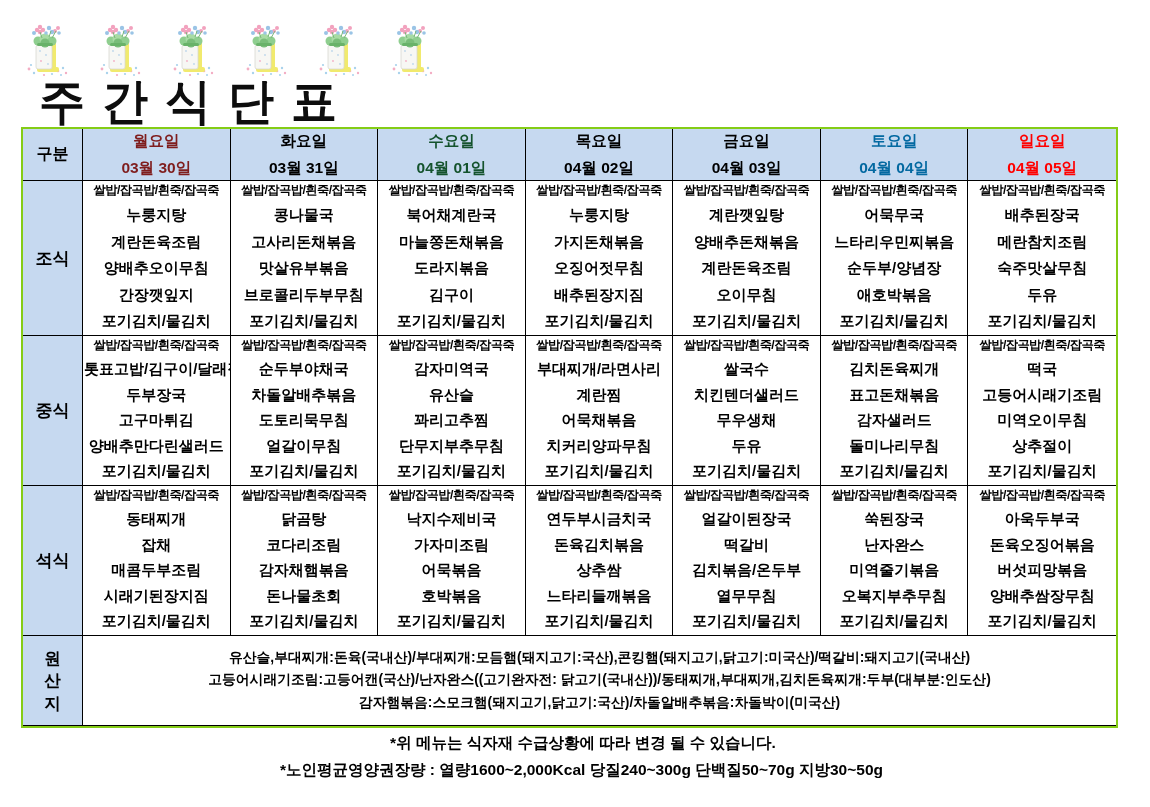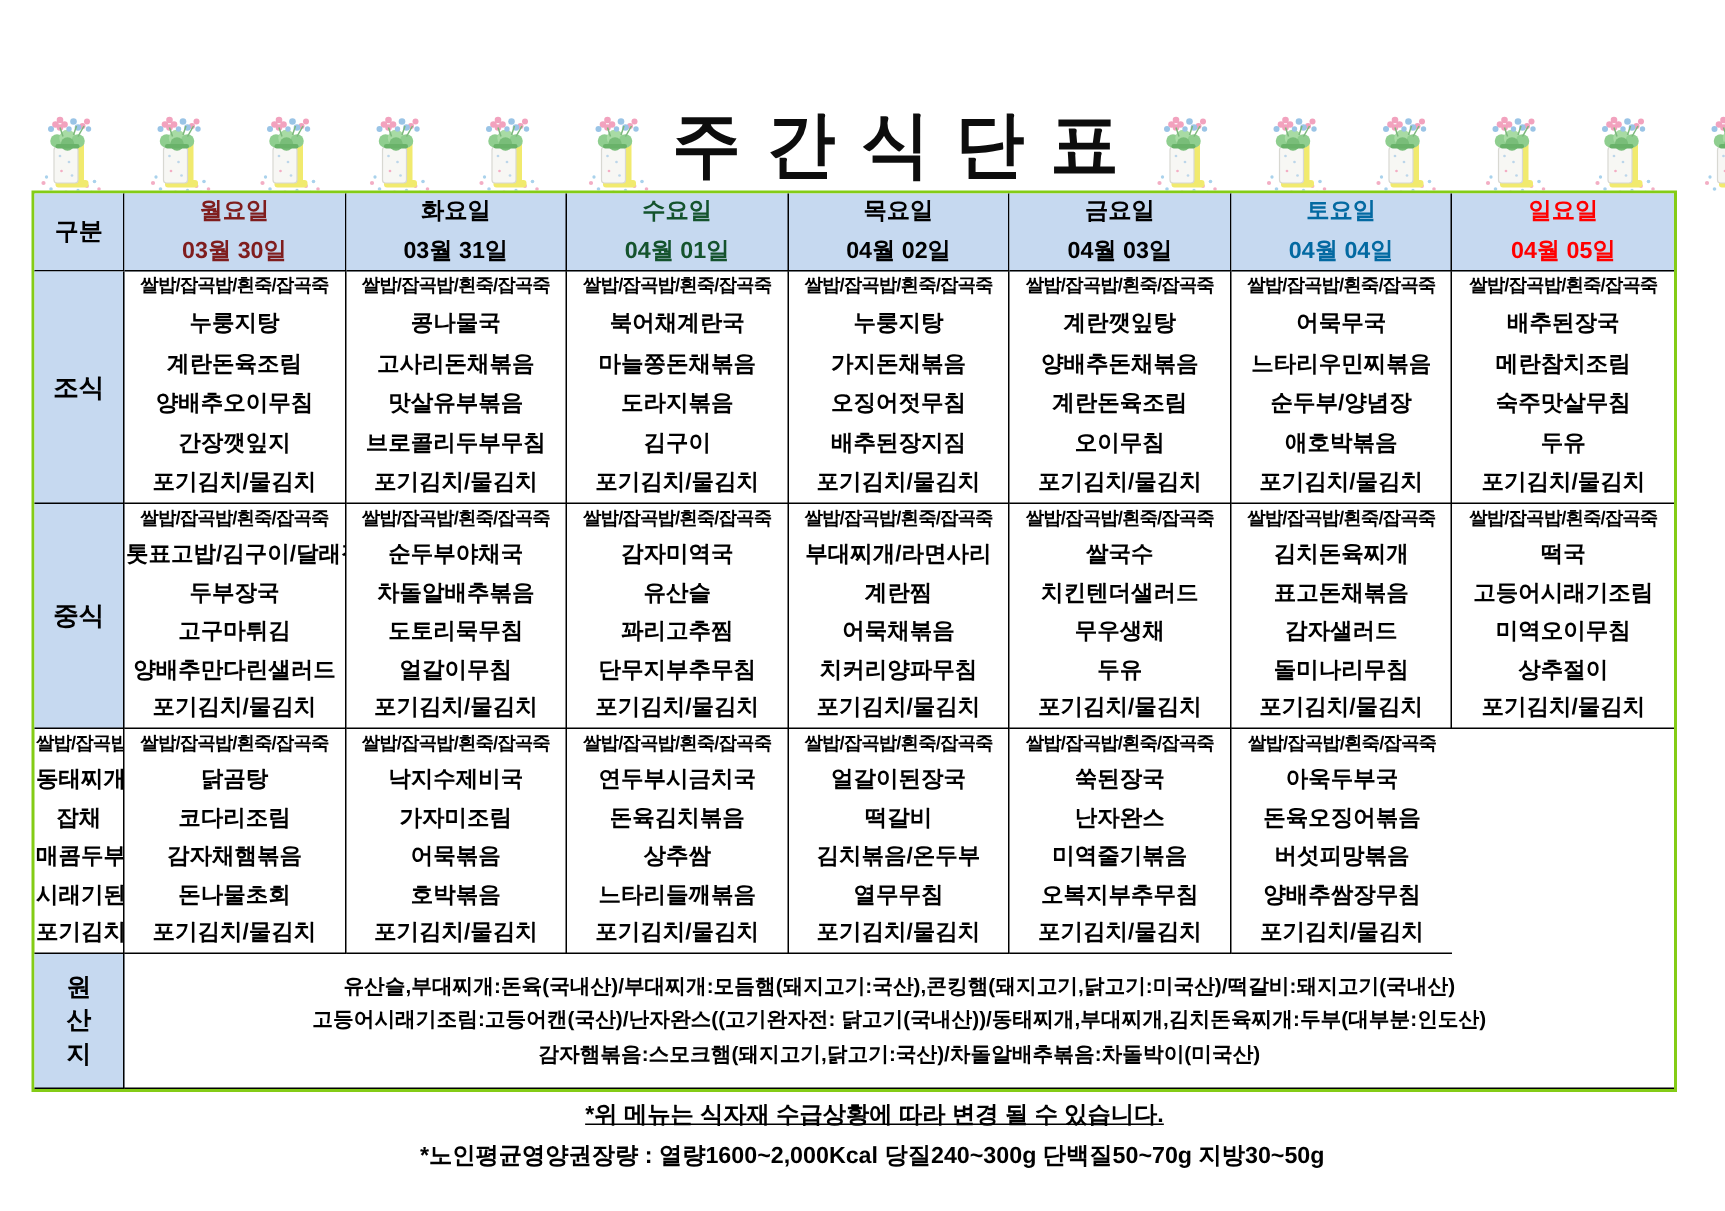--- a/index.html
+++ b/index.html
@@ -6,21 +6,21 @@
   body{
     width:1150px;height:807px;background:#ffffff;overflow:hidden;
     font-family:"Liberation Sans","DejaVu Sans",sans-serif;
     -webkit-font-smoothing:antialiased;
   }
   .page{position:relative;width:1150px;height:807px;}
 
   
   .deco-band{
     position:absolute;left:25px;top:72px;width:1097px;height:58px;
-    display:flex;align-items:flex-start;justify-content:flex-start;
+    display:flex;align-items:flex-start;justify-content:center;flex-direction:column;
   }
   .pots{display:flex;gap:29px;margin-top:4px;}
   .pot-svg{width:44px;height:54px;display:block;}
   .main-title{
     font-size:46px;font-weight:900;color:#0d0d0d;letter-spacing:17px;
     line-height:1.05;margin:0 6px 0 14px;white-space:nowrap;transform:scaleY(1.05);
   }
 
   
   .menu-table{
@@ -55,21 +55,21 @@
   .origin-row .cell{height:90px;}
   .origin-label{display:flex;flex-direction:column;align-items:center;justify-content:center;
     font-size:16.5px;font-weight:bold;line-height:1.35;}
   .origin-content{display:flex;flex-direction:column;align-items:center;justify-content:center;
     font-size:13.8px;font-weight:bold;line-height:1.6;text-align:center;}
 
   
   .footer-notes{
     position:absolute;left:0;top:733px;width:1150px;text-align:center;font-weight:bold;
   }
-  .note1{font-size:15.5px;text-decoration:underline;margin-bottom:6px;margin-left:16px;}
+  .note1{font-size:15.5px;margin-bottom:6px;margin-left:16px;}
   .note2{font-size:15.5px;margin-left:13px;}
 </style>
 </head>
 <body>
 
 <svg width="0" height="0" style="position:absolute">
   <symbol id="flower-pot" viewBox="0 0 44 54">
 
     <g>
       <circle cx="4" cy="46" r="1.4" fill="#f3aec4"></circle>
@@ -315,20 +315,21 @@
           <div class="cell meal-cell">
             <div class="rice-line">쌀밥/잡곡밥/흰죽/잡곡죽</div>
             <div class="menu-item">떡국</div>
             <div class="menu-item">고등어시래기조림</div>
             <div class="menu-item">미역오이무침</div>
             <div class="menu-item">상추절이</div>
             <div class="menu-item">포기김치/물김치</div>
           </div>
         </div>
         <div class="grid-row meal-row h-dinner">
+          <div class="cell label-bg meal-label">석식</div>
           <div class="cell meal-cell">
             <div class="rice-line">쌀밥/잡곡밥/흰죽/잡곡죽</div>
             <div class="menu-item">동태찌개</div>
             <div class="menu-item">잡채</div>
             <div class="menu-item">매콤두부조림</div>
             <div class="menu-item">시래기된장지짐</div>
             <div class="menu-item">포기김치/물김치</div>
           </div>
           <div class="cell meal-cell">
             <div class="rice-line">쌀밥/잡곡밥/흰죽/잡곡죽</div>

